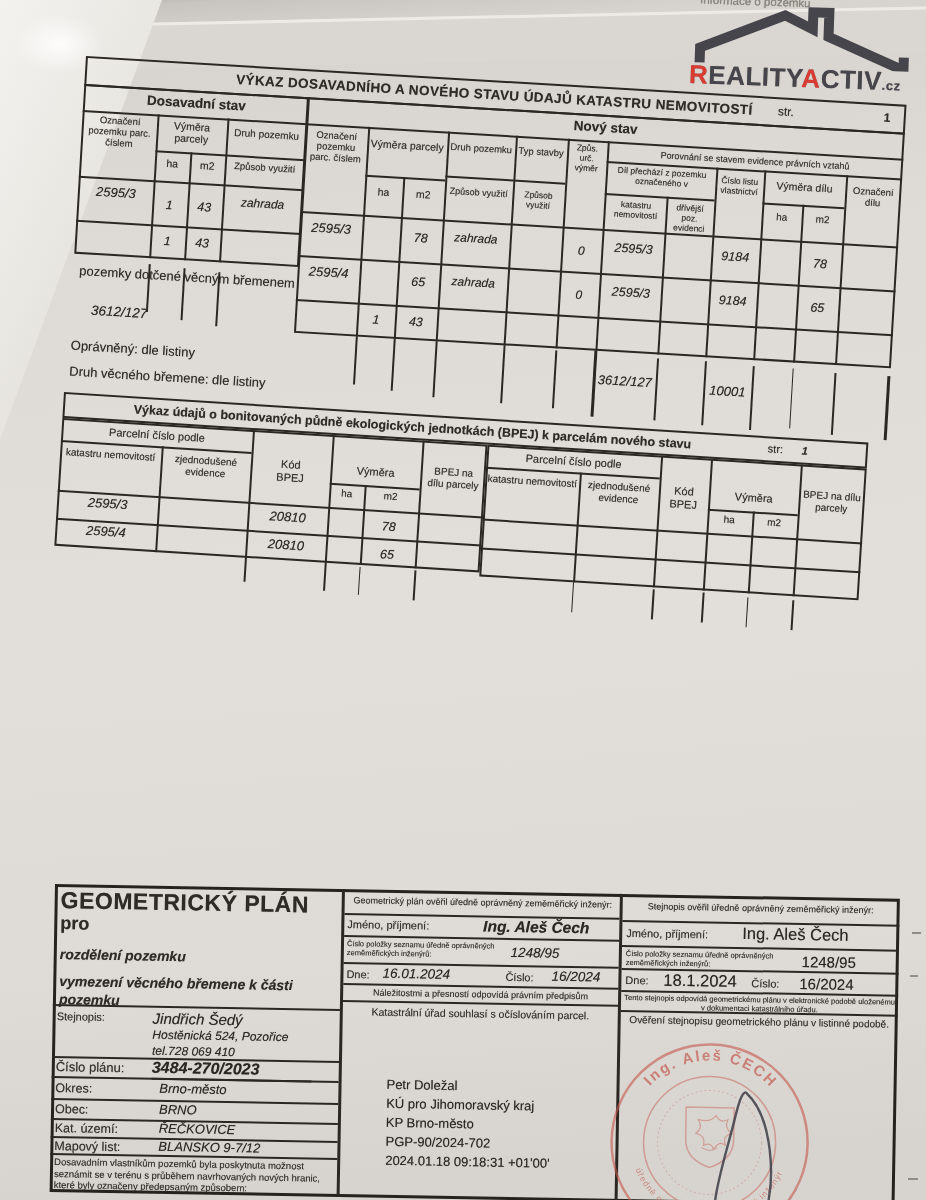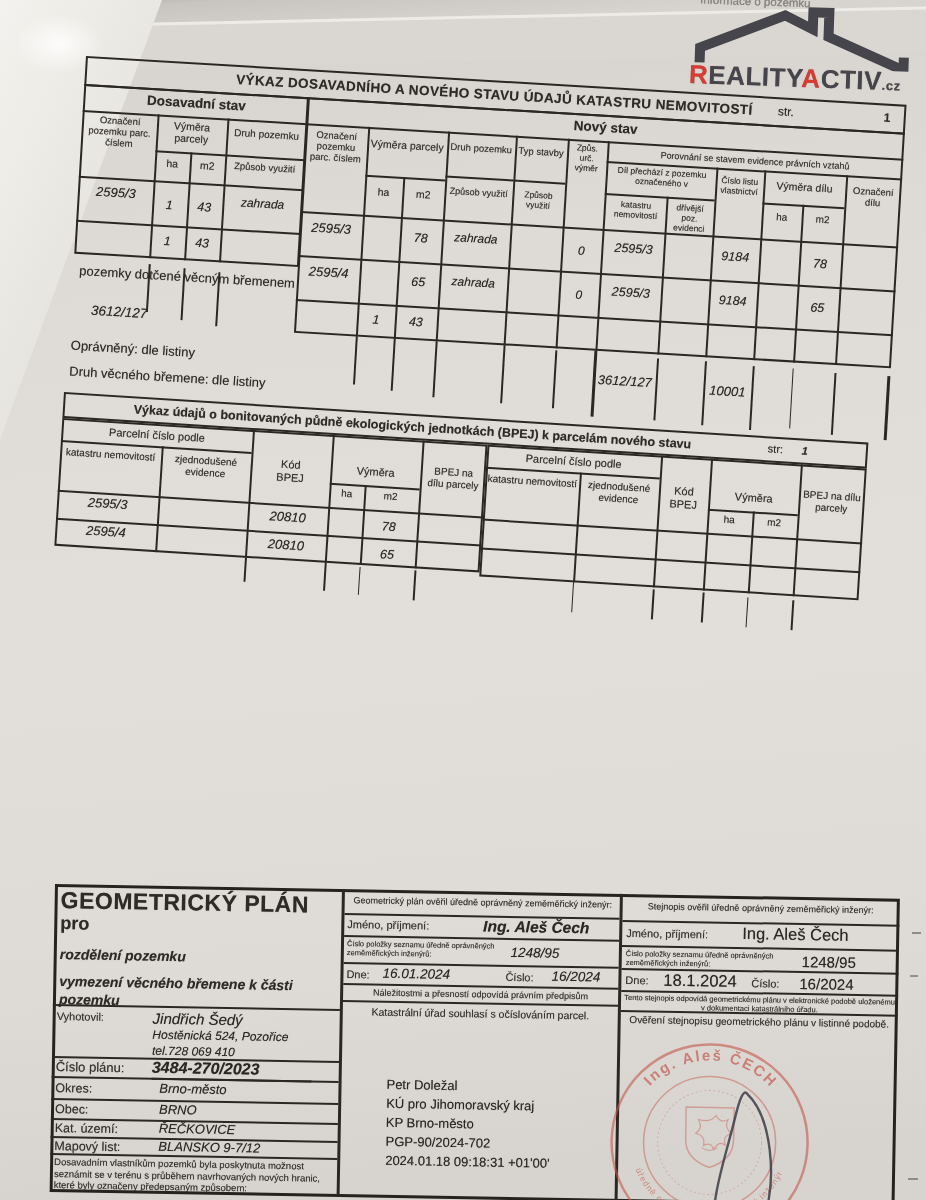--- a/index.html
+++ b/index.html
@@ -221,21 +221,21 @@
   <div class="a rot3" id="gp" style="left:55px;top:884px;width:845px;height:308px">
     <div class="a bd3" style="left:0;top:0;width:845px;height:308px"></div>
     <div class="a vl" style="left:287px;top:0;height:308px;width:3px"></div>
     <div class="a vl" style="left:565px;top:0;height:308px;width:3px"></div>
 
     <div class="a tx w" style="left:6px;top:3px;width:278px;font-size:23px;letter-spacing:.5px">GEOMETRICKÝ PLÁN</div>
     <div class="a tx w" style="left:6px;top:29px;width:60px;font-size:18px">pro</div>
     <div class="a tx w i" style="left:6px;top:62px;width:276px;font-size:14px">rozdělení pozemku</div>
     <div class="a tx w i" style="left:6px;top:88px;width:270px;font-size:14px;line-height:1.3">vymezení věcného břemene k části pozemku</div>
     <div class="a hl" style="left:0;top:120px;width:287px"></div>
-    <div class="a tx lbl" style="left:4px;top:126px;width:74px;font-size:11px">Vyhotovil:</div>
+    <div class="a tx lbl" style="left:4px;top:126px;width:74px;font-size:11px">Stejnopis:</div>
     <div class="a tx i val" style="left:100px;top:124px;width:180px;font-size:15px">Jindřich Šedý</div>
     <div class="a tx i val" style="left:100px;top:143px;width:180px;font-size:12px">Hostěnická 524, Pozořice</div>
     <div class="a tx i val" style="left:100px;top:159px;width:180px;font-size:12px">tel.728 069 410</div>
     <div class="a hl" style="left:0;top:172px;width:287px"></div>
     <div class="a tx lbl" style="left:4px;top:176px;width:96px;font-size:13px">Číslo plánu:</div>
     <div class="a tx w i val" style="left:100px;top:173px;width:160px;font-size:16px;border-bottom:2px solid #2b2823;padding-bottom:1px">3484-270/2023</div>
     <div class="a hl" style="left:0;top:192px;width:287px"></div>
     <div class="a tx lbl" style="left:4px;top:197px;width:80px;font-size:12.5px">Okres:</div>
     <div class="a tx i val" style="left:108px;top:196px;width:150px;font-size:13px">Brno-město</div>
     <div class="a hl" style="left:0;top:214px;width:287px"></div>

